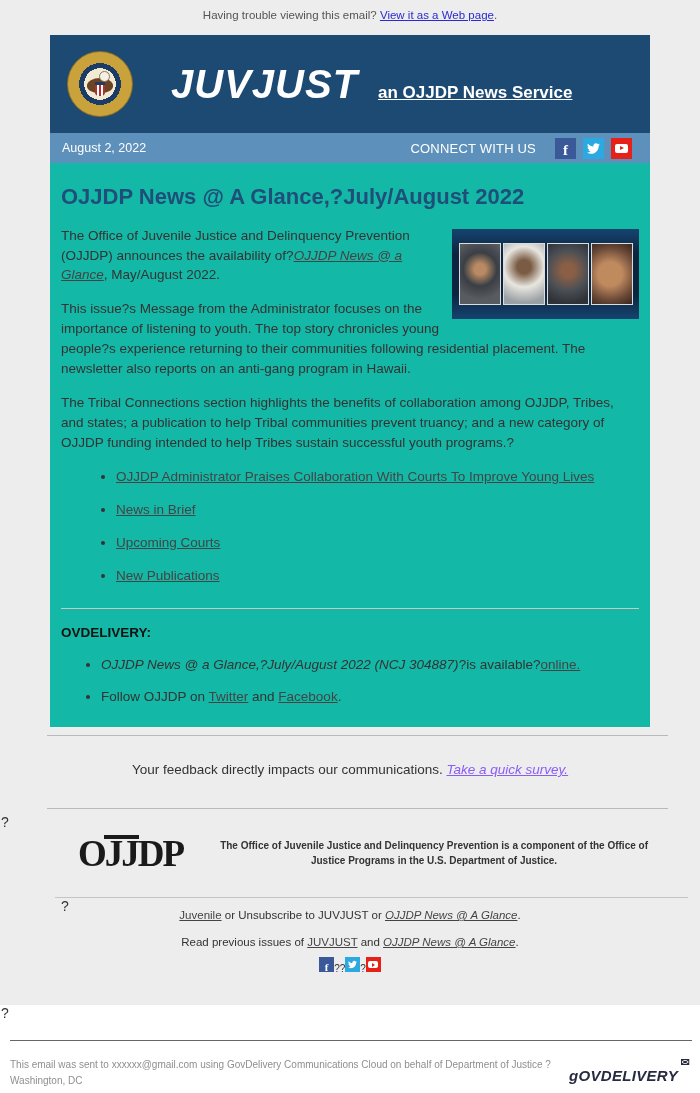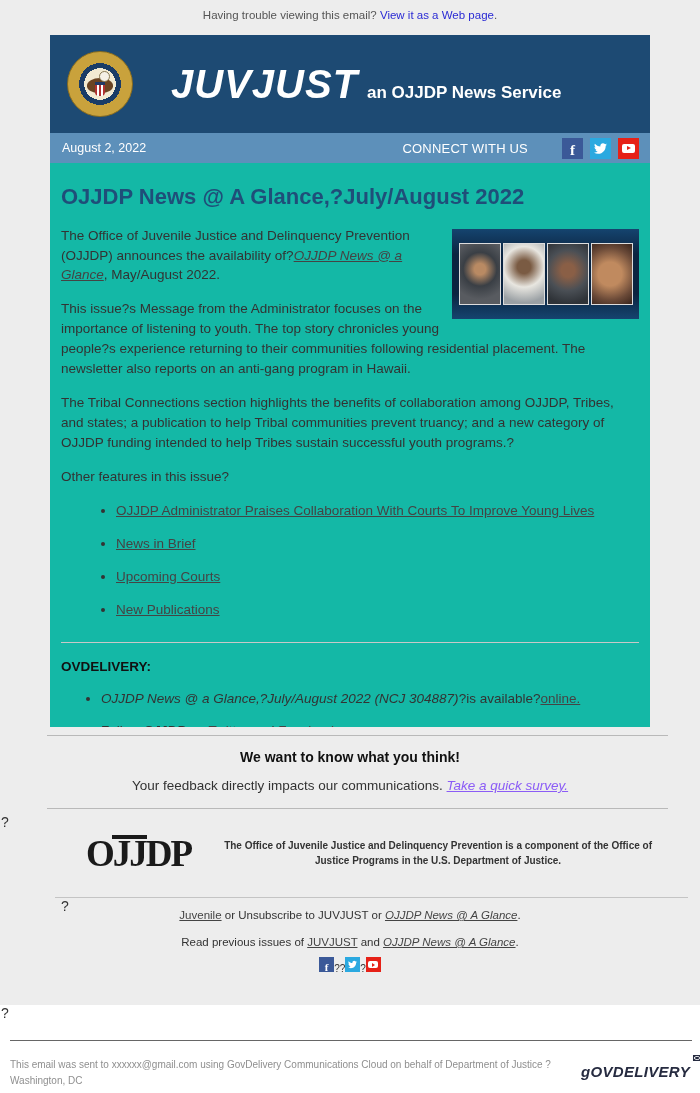--- a/index.html
+++ b/index.html
@@ -4,46 +4,46 @@
 <style>
   html,body{margin:0;padding:0;}
   body{width:700px;height:1093px;overflow:hidden;background:#ededed;
        font-family:"Liberation Sans",sans-serif;color:#333;}
   a{cursor:pointer;}
   .page{position:relative;width:700px;height:1093px;}
 
   
   .topbar{height:35px;box-sizing:border-box;padding-top:9px;text-align:center;
           font-size:11.5px;color:#555;}
-  .topbar a{color:#2a2ad4;}
+  .topbar a{color:#2a2ad4;text-decoration:underline;}
 
   
   .email{width:600px;margin:0 auto;}
 
   
   .masthead{height:98px;background:#1d4a73;display:flex;align-items:center;}
   .seal{position:relative;width:64px;height:64px;margin-left:17px;border-radius:50%;flex:none;
         background:radial-gradient(circle,#f2ead2 0 35%,#1a3c66 35% 46%,#c9a23c 46% 100%);
         border:1px solid #8a6d1f;}
   .eagle-body{position:absolute;left:19px;top:26px;width:26px;height:15px;background:#6b4423;
         border-radius:50% 50% 45% 45%;}
   .eagle-head{position:absolute;left:31px;top:19px;width:9px;height:9px;background:#f5f0e6;
         border-radius:50%;border:1px solid #8a7a55;}
   .eagle-shield{position:absolute;left:27px;top:30px;width:10px;height:11px;border-radius:0 0 4px 4px;
         border-top:3px solid #223a66;
         background:repeating-linear-gradient(90deg,#b03030 0 2px,#fff 2px 4px);}
   .brandwrap{display:flex;align-items:baseline;color:#fff;margin-left:38px;}
   .brand{font-size:40px;font-weight:bold;font-style:italic;letter-spacing:1px;}
-  .tagline{font-size:17px;font-weight:bold;margin-left:9px;}
+  .tagline{font-size:17px;font-weight:bold;margin-left:20px;text-decoration:underline;}
 
   
   .datebar{height:30px;background:#5d90ba;display:flex;align-items:center;color:#fff;
-           box-sizing:border-box;padding:0 11px 0 12px;font-size:12.5px;}
+           box-sizing:border-box;padding:0 18px 0 12px;font-size:12.5px;}
   .datebar .spacer{flex:1;}
-  .connect{font-size:13px;margin-right:27px;letter-spacing:.2px;}
+  .connect{font-size:13px;margin-right:12px;letter-spacing:.2px;}
   .sicon{width:21px;height:21px;margin-left:7px;display:flex;align-items:center;
          justify-content:center;flex:none;}
   .fbbg{background:#3b5998;} .twbg{background:#2ba9e0;} .ytbg{background:#e62117;}
   .fb-f{color:#fff;font-weight:bold;font-size:15px;font-family:"Liberation Serif",serif;
         position:relative;top:2px;}
   .yt-shape{width:13px;height:9px;background:#fff;border-radius:2px;display:flex;
             align-items:center;justify-content:center;}
   .yt-tri{width:0;height:0;border-left:4px solid #e62117;border-top:2.5px solid transparent;
           border-bottom:2.5px solid transparent;margin-left:1px;}
 
@@ -74,40 +74,40 @@
   .gz-hr{border:none;border-top:1px solid #b9b9b9;margin:0 32px 0 47px;}
   .gz-hr3{border:none;border-top:1px solid #c4c4c4;margin:0 12px 0 55px;}
   .gap8{height:8px;}
   .feedback{height:72px;box-sizing:border-box;text-align:center;padding-top:13px;}
   .fb-title{font-size:14px;font-weight:bold;color:#111;}
   .fb-text{font-size:13.5px;color:#333;margin-top:13px;}
   .surveylink{color:#8b5cf6;font-style:italic;text-decoration:underline;}
   .logorow{height:88px;display:flex;align-items:center;box-sizing:border-box;
            padding:0 45px 0 78px;}
   .ojjdp-logo{font-family:"Liberation Serif",serif;font-weight:bold;font-size:37px;
-              color:#1a1a1a;letter-spacing:-2px;flex:none;margin-left:8px;}
+              color:#1a1a1a;letter-spacing:-2px;flex:none;}
   .jj{position:relative;display:inline-block;}
   .jj::before{content:"";position:absolute;top:3px;left:-1px;right:-1px;height:4px;background:#1a1a1a;}
   .orgtext{flex:1;text-align:center;font-size:10px;color:#333;line-height:1.5;
            padding-left:30px;max-width:450px;margin:0 auto;font-weight:bold;}
   .subrow{margin-top:11px;text-align:center;font-size:11.5px;color:#333;}
   .prevrow{margin-top:15px;text-align:center;font-size:11.5px;color:#333;}
   .iconsrow{margin-top:9px;text-align:center;font-size:10px;color:#333;}
   .ficon{width:15px;height:15px;display:inline-flex;align-items:center;justify-content:center;
          vertical-align:middle;}
   .ficon .fb-f{font-size:11px;top:2px;}
   .ficon .yt-shape{width:10px;height:7px;}
   .ficon .yt-tri{border-left-width:3px;border-top-width:2px;border-bottom-width:2px;}
   .icon-sep{vertical-align:bottom;position:relative;top:2px;}
 
   
   .bottomwhite{background:#fff;height:88px;box-sizing:border-box;position:relative;}
   .dark-hr{border:none;border-top:1px solid #666;margin:0 8px 0 10px;position:relative;top:35px;}
-  .bottomrow{position:absolute;left:10px;right:0;top:52px;display:flex;
-             justify-content:space-between;align-items:flex-start;}
+  .bottomrow{position:absolute;left:10px;right:12px;top:52px;display:flex;
+             justify-content:space-between;align-items:center;}
   .senttext{font-size:10px;color:#8f8f8f;line-height:1.55;max-width:555px;}
   .gdlogo{position:relative;font-style:italic;font-weight:bold;color:#262b40;
           font-size:15px;letter-spacing:.3px;margin-top:6px;padding-right:10px;}
   .gd-env{position:absolute;right:-2px;top:-11px;font-size:11px;font-style:normal;color:#262b40;}
 
   .stray{position:absolute;font-size:14px;color:#333;}
   #stray1{left:1px;top:814px;}
   #stray2{left:61px;top:898px;}
   #stray3{left:1px;top:1005px;}
 </style>
@@ -162,21 +162,20 @@
         <div class="photo ph3"></div>
         <div class="photo ph4"></div>
       </div>
 
       <p><span>The Office of Juvenile Justice and Delinquency Prevention (OJJDP) announces the availability of?</span><a class="darklink itallink">OJJDP News @ a Glance</a><span>, May/August 2022.</span></p>
 
       <p>This issue?s Message from the Administrator focuses on the importance of listening to youth. The top story chronicles young people?s experience returning to their communities following residential placement. The newsletter also reports on an anti-gang program in Hawaii.</p>
 
       <p>The Tribal Connections section highlights the benefits of collaboration among OJJDP, Tribes, and states; a publication to help Tribal communities prevent truancy; and a new category of OJJDP funding intended to help Tribes sustain successful youth programs.?</p>
 
-      <p>Other features in this issue?</p>
 
       <ul class="toc">
         <li><a class="darklink">OJJDP Administrator Praises Collaboration With Courts To Improve Young Lives</a></li>
         <li><a class="darklink">News in Brief</a></li>
         <li><a class="darklink">Upcoming Courts</a></li>
         <li><a class="darklink">New Publications</a></li>
       </ul>
 
       <hr class="rule">
 
@@ -186,21 +185,20 @@
         <li><em>OJJDP News @ a Glance,?July/August 2022 (NCJ 304887)</em><span>?is available?</span><a class="darklink">online.</a></li>
         <li><span>Follow OJJDP on </span><a class="darklink">Twitter</a><span> and </span><a class="darklink">Facebook</a><span>.</span></li>
       </ul>
     </div>
   </div>
 
   <div class="grayzone">
     <div class="gap8"></div>
     <hr class="gz-hr">
     <div class="feedback">
-      <div class="fb-title">We want to know what you think!</div>
       <div class="fb-text"><span>Your feedback directly impacts our communications. </span><a class="surveylink">Take a quick survey.</a></div>
     </div>
     <hr class="gz-hr">
 
     <div class="logorow">
       <div class="ojjdp-logo"><span>O</span><span class="jj">JJ</span><span>DP</span></div>
       <div class="orgtext">The Office of Juvenile Justice and Delinquency Prevention is a component of the Office of Justice Programs in the U.S. Department of Justice.</div>
     </div>
 
     <hr class="gz-hr3">

